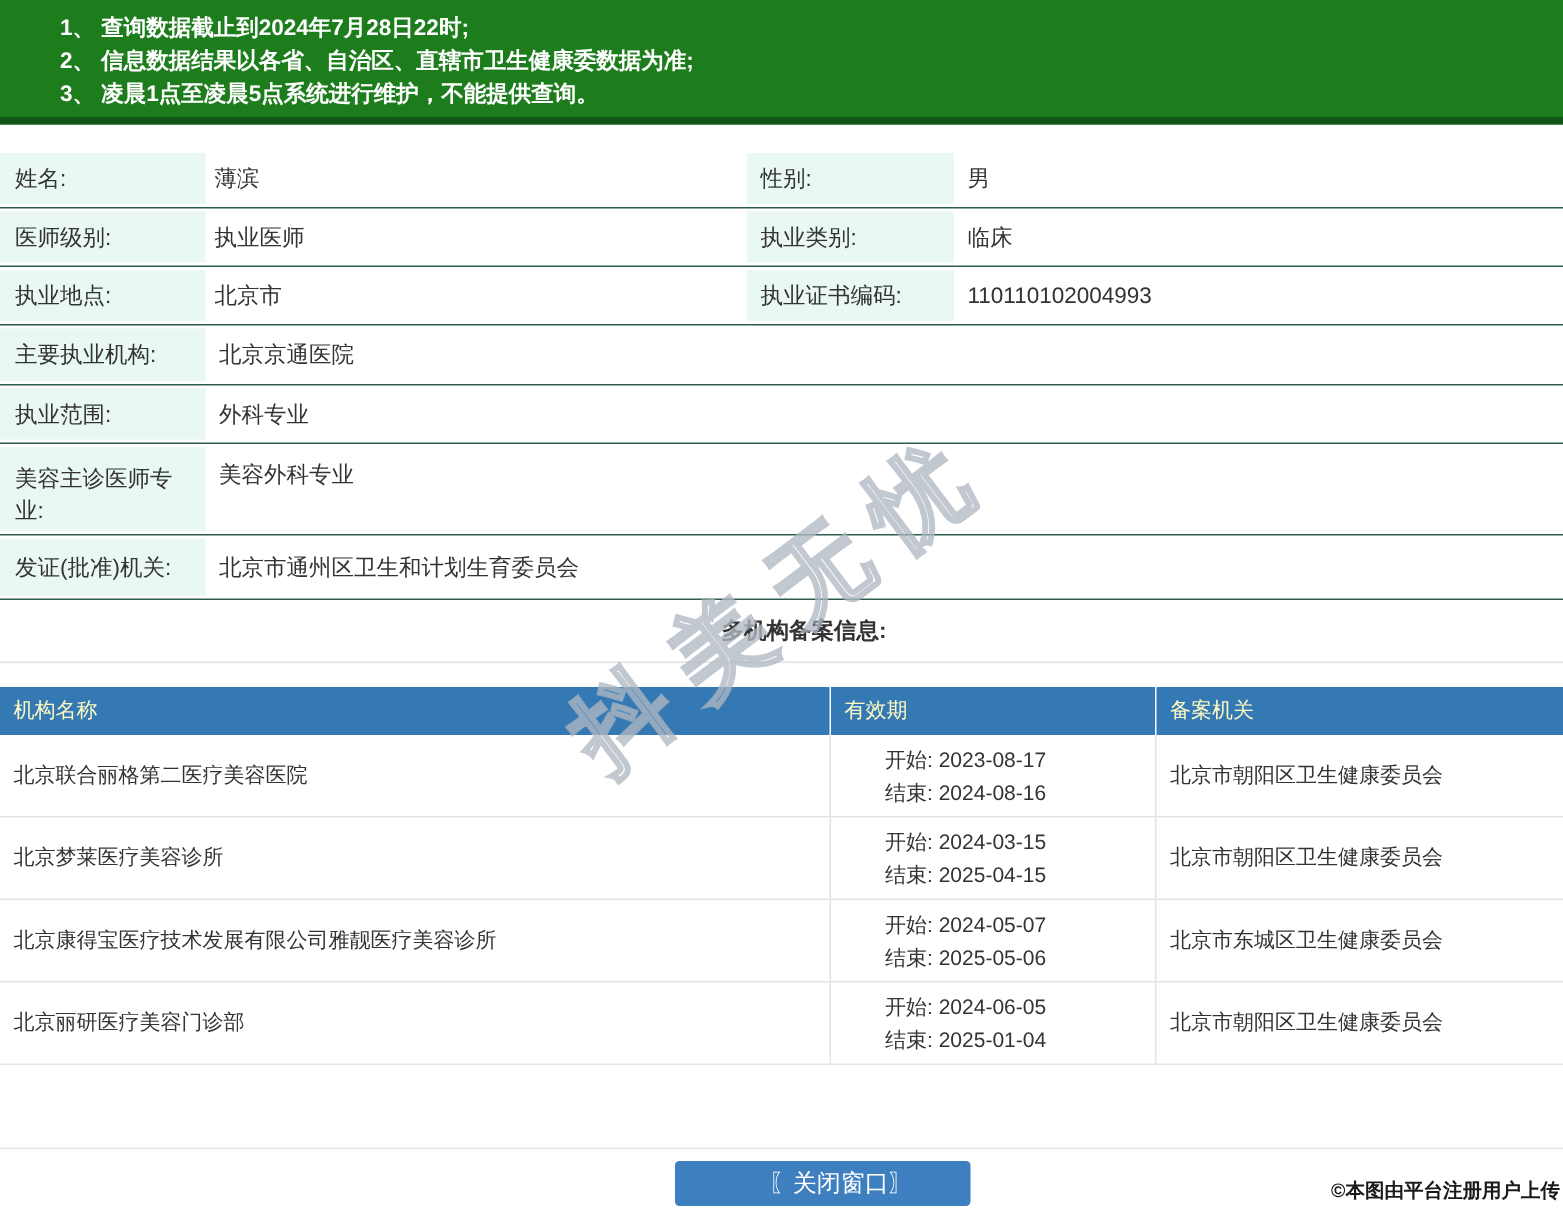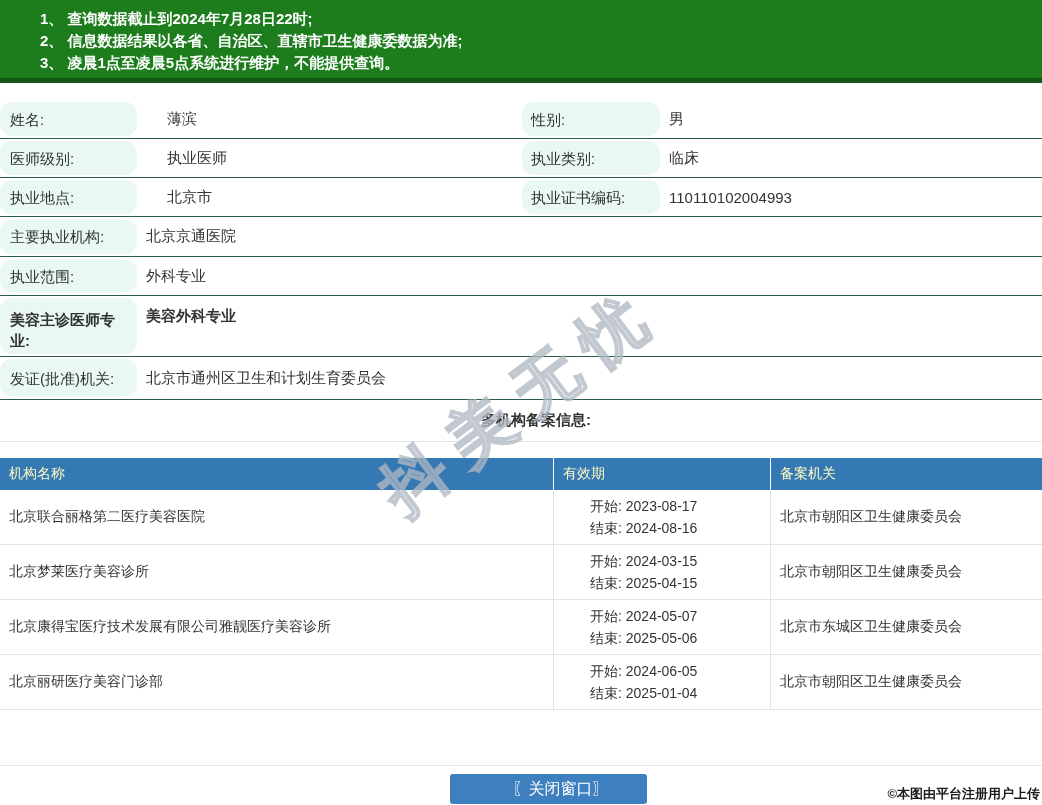--- a/index.html
+++ b/index.html
@@ -25,27 +25,27 @@
 
   
   .info-table { margin-top: 17px; width: 1042px; font-size: 15px; }
   .irow { display: flex; border-bottom: 1px solid #2b5d4f; align-items: stretch; }
   .irow.h39 { height: 39px; } .irow.h40 { height: 40px; }
   .irow.h43 { height: 43px; } .irow.h61 { height: 61px; }
   .lbl {
     width: 137px; background: #e9f8f0;
     display: flex; align-items: center;
     padding-left: 10px; padding-right: 16px;
-    margin: 2px 0; line-height: 21px; border-radius: 12px;
+    margin: 2px 0; line-height: 21px;
   }
   .lbl2 { width: 138px; padding-left: 9px; }
   .val { display: flex; align-items: center; padding-left: 6px; }
-  .val1w { width: 361px; margin-left: 24px; }
+  .val1w { width: 361px; }
   .val2, .valwide { flex: 1; padding-left: 9px; }
-  .irow.tall .lbl, .irow.tall .val { align-items: flex-start; padding-top: 11px; font-weight: bold; }
+  .irow.tall .lbl, .irow.tall .val { align-items: flex-start; padding-top: 11px; }
 
   
   .section-title {
     height: 42px; display: flex; align-items: center; justify-content: center;
     font-weight: bold; font-size: 15px; color: #333;
     border-bottom: 1px solid #e2e2e2;
     padding-left: 30px;
   }
 
   

